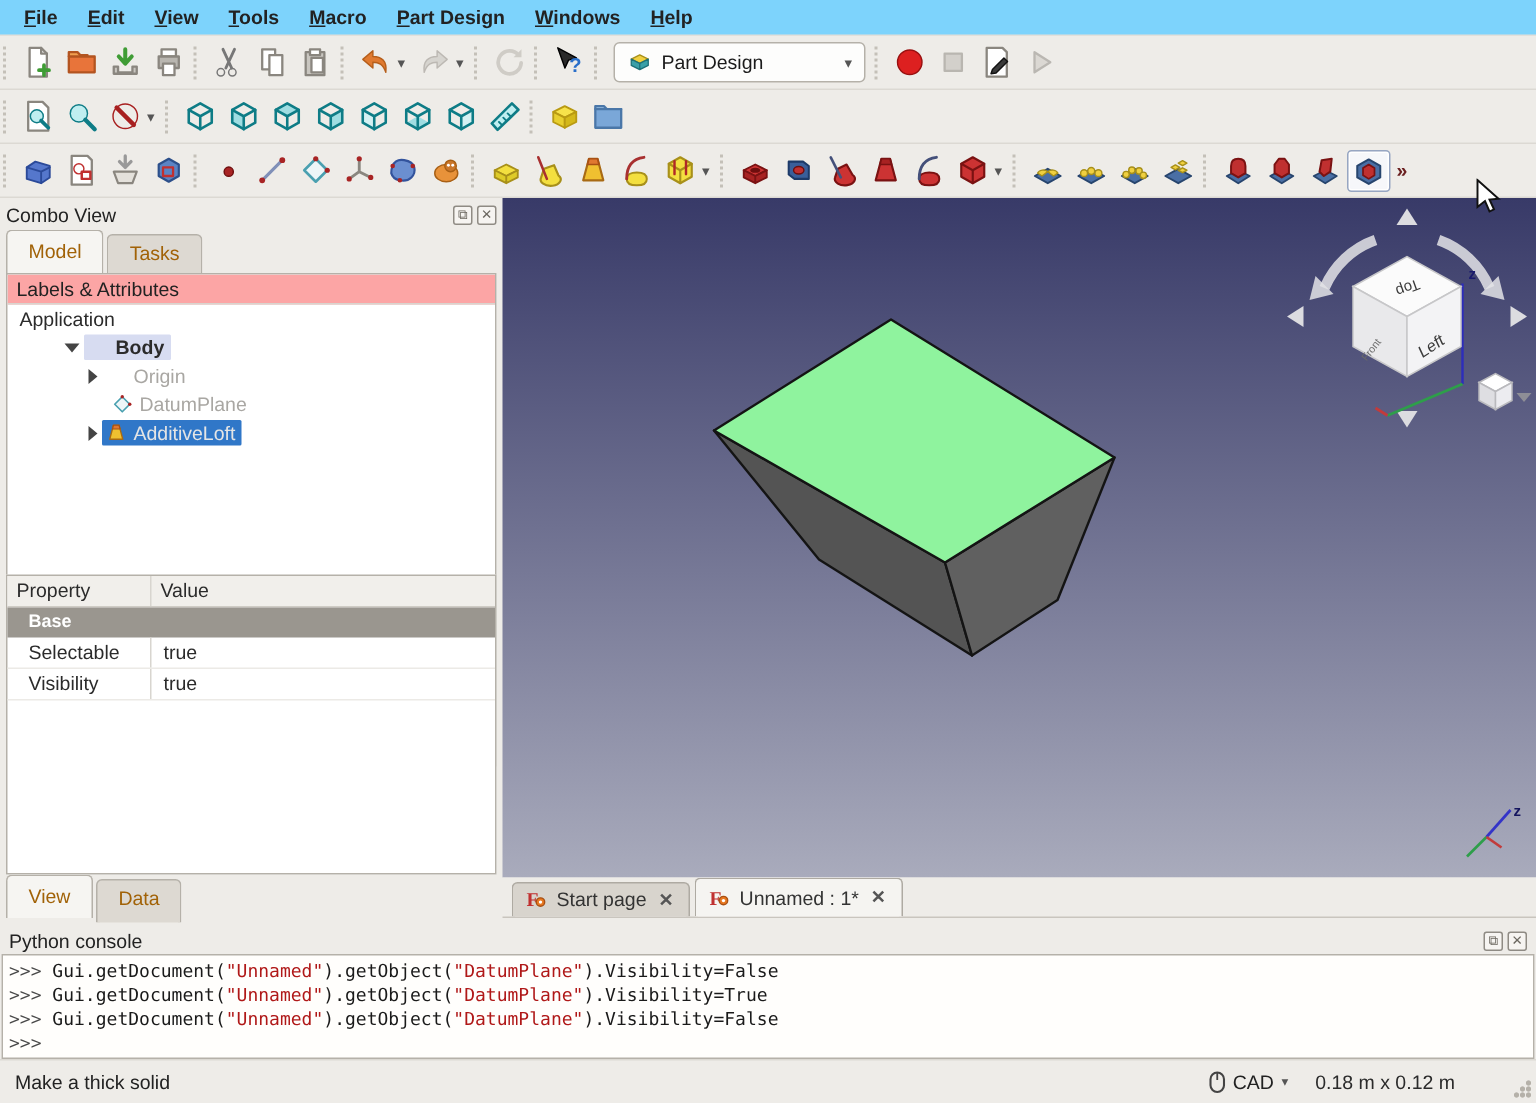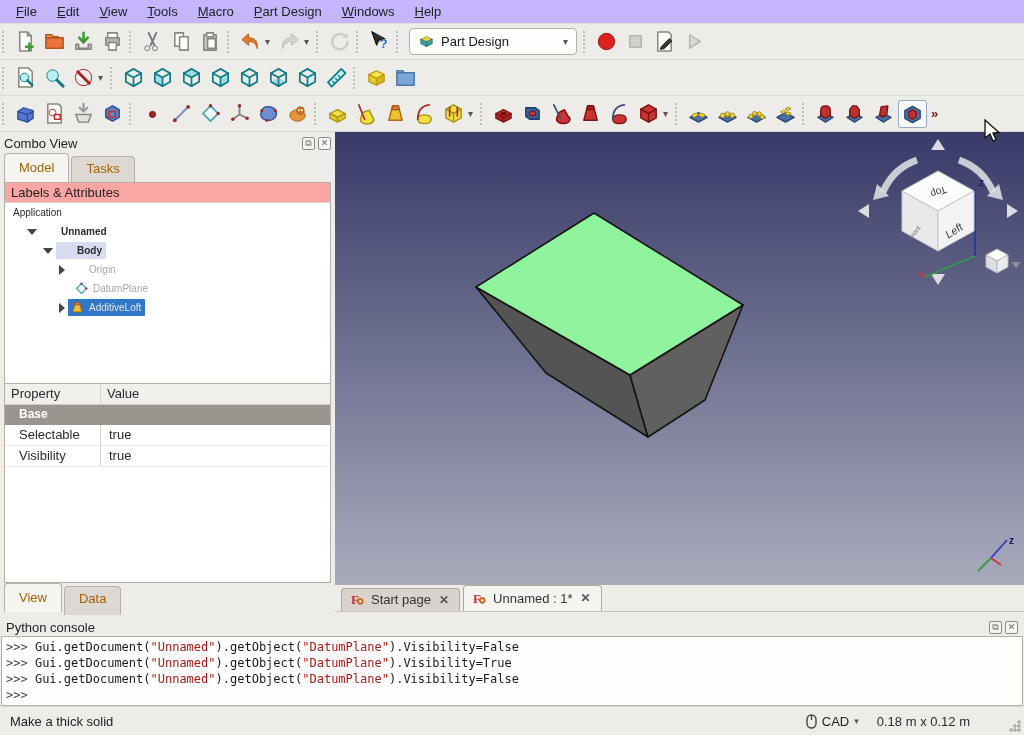--- a/index.html
+++ b/index.html
@@ -1,21 +1,21 @@
 <!DOCTYPE html>
 <html><head>
 <meta charset="utf-8">
 <style>
   * { margin:0; padding:0; box-sizing:border-box; }
   html,body { width:1024px; height:735px; overflow:hidden; }
   body { font-family:"Liberation Sans",sans-serif; font-size:13px; color:#2b2b2b; background:#eeece8; position:relative; }
   .abs { position:absolute; }
 
   
-  #menubar { left:0; top:0; width:1024px; height:24px; background:#c4b5fd; display:flex; align-items:center; padding-left:6px; border-bottom:1px solid #e2dfda; }
+  #menubar { left:0; top:0; width:1024px; height:24px; background:#7dd3fc; display:flex; align-items:center; padding-left:6px; border-bottom:1px solid #e2dfda;font-weight:bold; }
   .menu-item { padding:3px 10px; cursor:default; color:#222; }
   .menu-item u { text-decoration:underline; }
 
   
   .toolbar { left:0; width:1024px; background:#eeece8; display:flex; align-items:center; border-bottom:1px solid #dcd9d3; }
   #tb1 { top:24px; height:36px; }
   #tb2 { top:60px; height:36px; }
   #tb3 { top:96px; height:36px; }
   .tb-handle { width:7px; height:22px; margin:0 2px; border-left:2px dotted #c4c0b8; }
   .tb-group { display:flex; align-items:center; }
@@ -35,21 +35,21 @@
   #dock { left:0; top:0; width:335px; height:480px; background:#eeece8; }
   .dock-title { position:absolute; left:4px; top:2px; right:4px; height:18px; display:flex; align-items:center; }
   .dock-title .t { flex:1; font-size:13px; color:#222; }
   .winbtn { width:13px; height:13px; border:1px solid #8f8b84; border-radius:2px; font-size:9px; line-height:11px; text-align:center; color:#6b675f; margin-left:3px; background:#f6f4f1; }
   .tabbar { position:absolute; display:flex; }
   .tab { padding:4px 14px; border:1px solid #b5b1a9; border-bottom:none; border-radius:4px 4px 0 0; background:#ddd9d2; color:#a16207; margin-right:2px; position:relative; top:3px; font-size:13px; }
   .tab.on { background:#f6f5f2; top:0; padding-top:6px; z-index:2; }
   #comboTabs { left:4px; top:21px; height:29px; }
   #treeBox { position:absolute; left:4px; top:50px; width:327px; height:329px; background:#fff; border:1px solid #b5b1a9; overflow:hidden; }
   .tree-header { height:20px; background:#fca5a5; border-bottom:1px solid #d8d5cf; padding:2px 6px; font-size:13px; color:#222; }
-  .trow { height:19px; display:flex; align-items:center; font-size:10px; white-space:nowrap; }
+  .trow { height:19px; display:flex; align-items:center; font-size:13px; white-space:nowrap; }
   .trow .exp { width:10px; height:10px; margin-right:3px; flex:none; }
   .exp.open { border-left:5px solid transparent; border-right:5px solid transparent; border-top:6px solid #444; width:0; height:0; }
   .exp.closed { border-top:5px solid transparent; border-bottom:5px solid transparent; border-left:6px solid #444; width:0; height:0; }
   .trow .ticon { width:15px; height:15px; margin-right:4px; flex:none; }
   .trow .ticon svg { width:15px; height:15px; }
   .tsel { display:flex; align-items:center; padding:1px 4px 1px 2px; border-radius:1px; }
   .trow.bold .tlabel { font-weight:bold; }
   .trow.gray .tlabel { color:#a9a7a3; }
   .trow.hl .tsel { background:#d7dcf1; }
   .trow.sel .tsel { background:#3077c8; }
@@ -561,27 +561,20 @@
     <div class="tabbar" id="comboTabs">
         <div class="tab on">Model</div>
         <div class="tab">Tasks</div>
       </div>
     <div id="treeBox">
       <div class="tree-header">Labels &amp; Attributes</div>
       <div id="tree">
           <div class="trow" style="padding-left: 6px;">
             <span class="tsel">
               <span class="tlabel">Application</span>
-            </span>
-          </div>
-          <div class="trow bold" style="padding-left: 22px;">
-            <span class="exp open"></span>
-            <span class="tsel">
-              <span class="ticon"><svg viewBox="0 0 24 24"></svg></span>
-              <span class="tlabel">Unnamed</span>
             </span>
           </div>
           <div class="trow bold hl" style="padding-left: 38px;">
             <span class="exp open"></span>
             <span class="tsel">
               <span class="ticon"><svg viewBox="0 0 24 24"></svg></span>
               <span class="tlabel">Body</span>
             </span>
           </div>
           <div class="trow gray" style="padding-left: 54px;">

